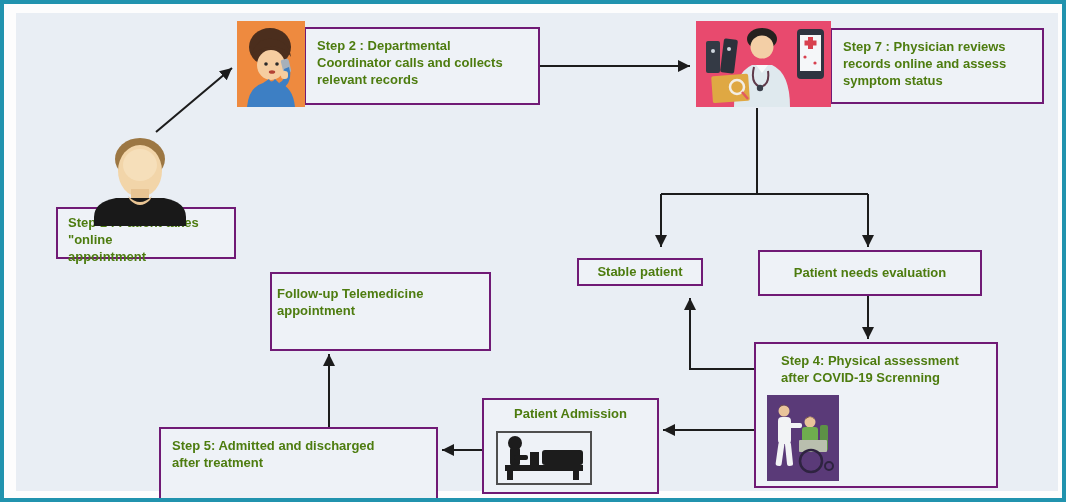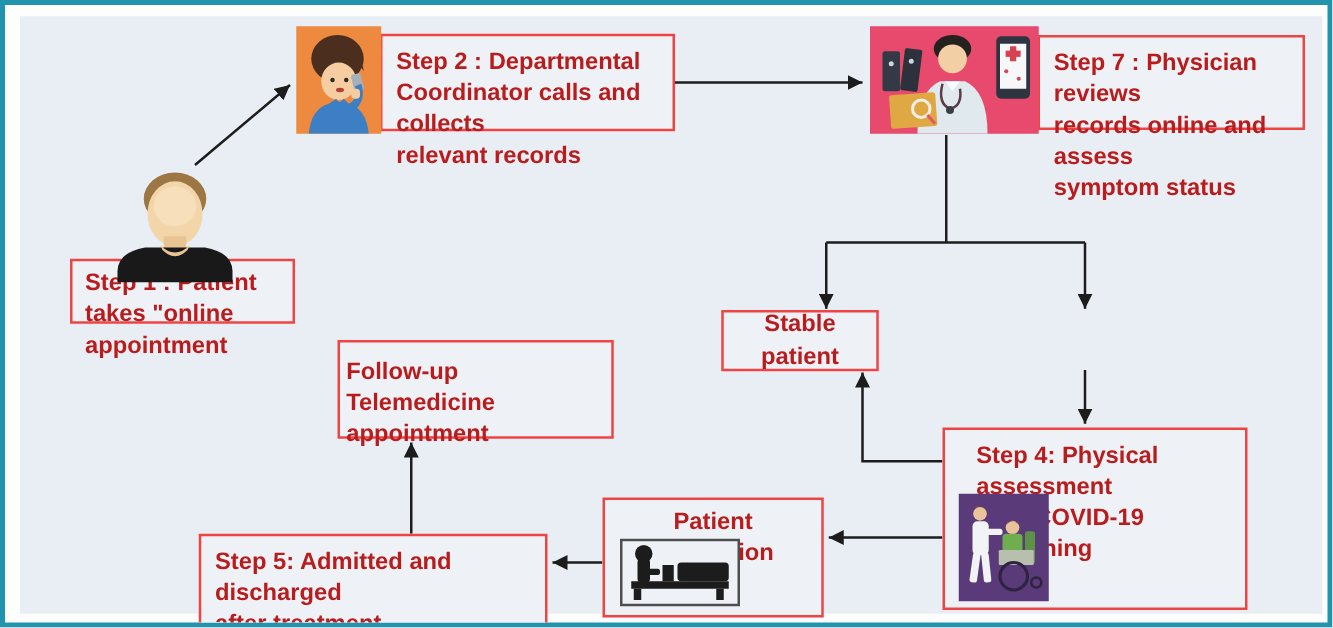--- a/index.html
+++ b/index.html
@@ -15,38 +15,38 @@
   .panel{
     position:absolute;
     left:12px;top:9px;width:1042px;height:478px;
     background:#e9eef4;
   }
   .arrows{position:absolute;left:0;top:0;width:1066px;height:502px;pointer-events:none;}
   .node{
     position:absolute;
     box-sizing:border-box;
     background:#eef2f7;
-    border:2px solid #ef4444;
-    color:#b91c1c;
+    border:2px solid #701a75;
+    color:#4d7c0f;
     font-weight:700;
-    font-size:19px;
+    font-size:13px;
     line-height:1.32;
     white-space:pre-line;
     padding:8px 11px;
   }
   .center{display:flex;align-items:center;justify-content:center;padding:2px 6px;text-align:center;}
   .iconbox{position:absolute;box-sizing:border-box;}
   
   .n-step1{left:20px;top:203px;width:180px;height:52px;padding:5px 10px;z-index:3;margin-left:32px;}
   .fig-patient{left:86px;top:128px;width:100px;height:94px;z-index:4;}
   .ic-step2{left:233px;top:17px;width:68px;height:86px;background:#ee8a3f;z-index:2;}
   .n-step2{left:300px;top:23px;width:236px;height:78px;}
   .ic-step3{left:692px;top:17px;width:135px;height:86px;background:#e84a6e;z-index:2;}
   .n-step3{left:826px;top:24px;width:214px;height:76px;}
-  .n-stable{left:573px;top:244px;width:126px;height:49px;}
+  .n-stable{left:573px;top:254px;width:126px;height:28px;}
   .n-needs{left:754px;top:246px;width:224px;height:46px;}
   .n-step4{left:750px;top:338px;width:244px;height:146px;padding-left:25px;}
   .ic-step4{left:763px;top:391px;width:72px;height:86px;background:#5a3a78;z-index:2;}
   .n-admission{left:478px;top:394px;width:177px;height:96px;padding:5px 8px;text-align:center;}
   .admission-inner{
     position:absolute;left:492px;top:427px;width:96px;height:54px;
     box-sizing:border-box;border:2px solid #4f4f4f;background:#eef2f7;z-index:2;
     display:flex;align-items:center;justify-content:center;
   }
   .n-step5{left:155px;top:423px;width:279px;height:80px;}
@@ -164,20 +164,21 @@
 
   <div class="node n-step1">Step 1 : Patient takes "online
 appointment</div>
   <div class="node n-step2">Step 2 : Departmental
 Coordinator calls and collects
 relevant records</div>
   <div class="node n-step3">Step 7 : Physician reviews
 records online and assess
 symptom status</div>
   <div class="node center n-stable">Stable patient</div>
+  <div class="node center n-needs">Patient needs evaluation</div>
   <div class="node n-step4">Step 4: Physical assessment
 after COVID-19 Screnning</div>
   <div class="node n-admission">Patient Admission</div>
   <div class="node n-step5">Step 5: Admitted and discharged
 after treatment</div>
   <div class="node n-followup">Follow-up Telemedicine
 appointment</div>
 </div>
 
 </body></html>

